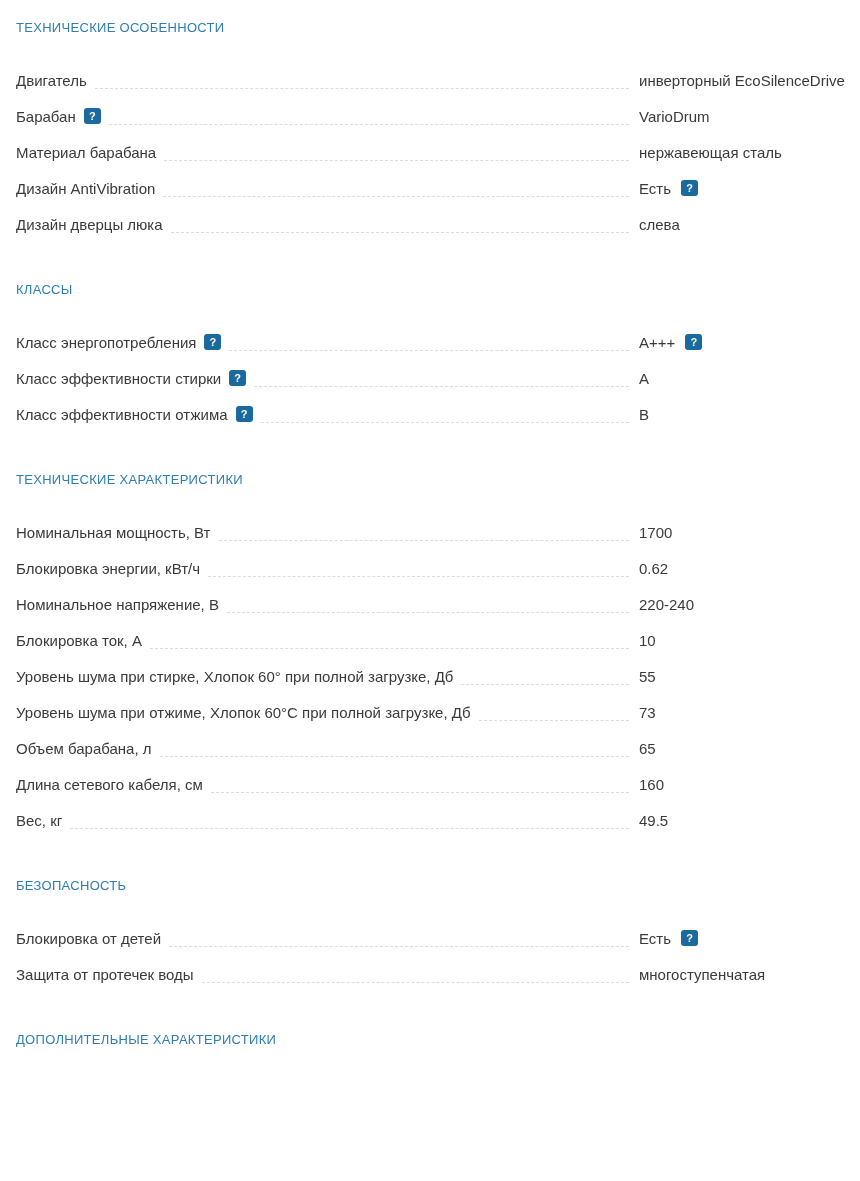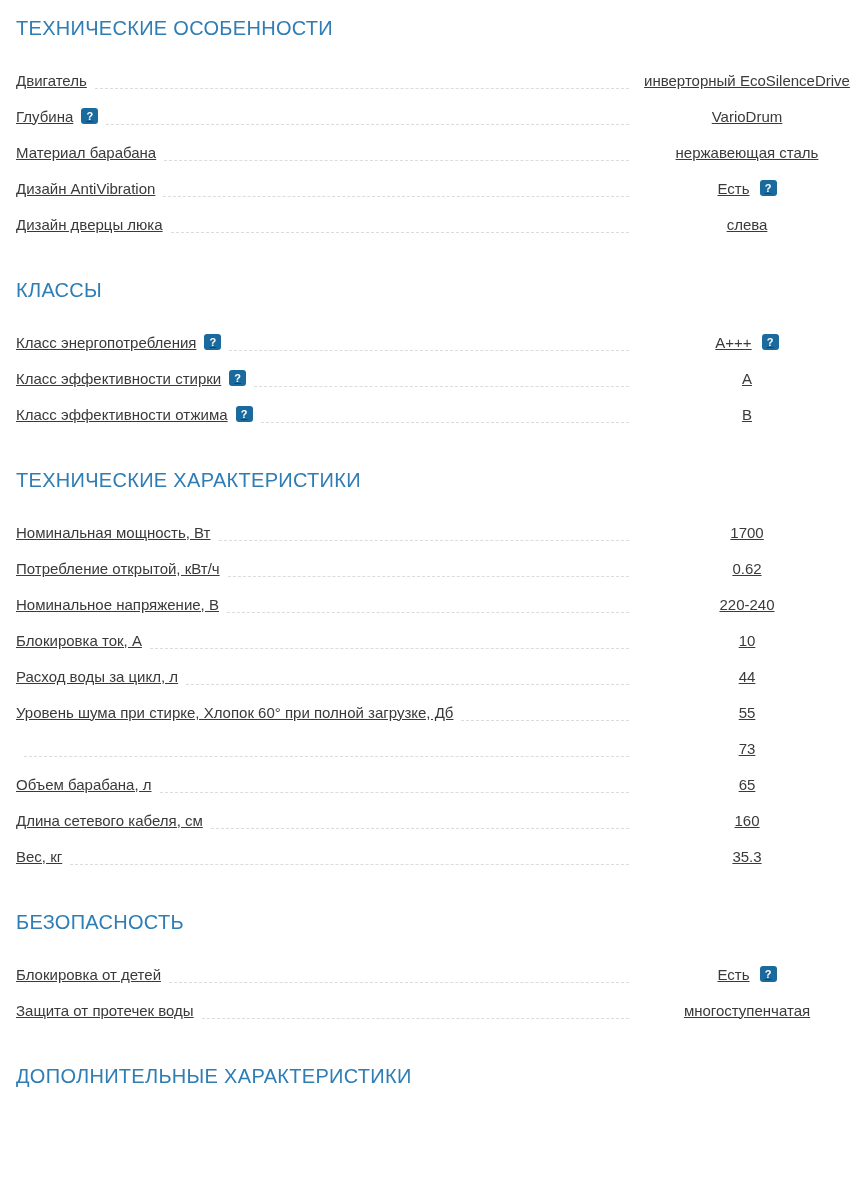--- a/index.html
+++ b/index.html
@@ -20,30 +20,29 @@
   .page {
     width: 860px;
     min-height: 1181px;
     padding: 16px 5px 0 16px;
     overflow: hidden;
   }
   .spec-section { margin: 0 0 36px 0; }
   .section-title {
     margin: 0 0 22px 0;
     color: var(--accent);
-    font-size: 20px;
+    font-size: 13px;
     font-weight: 400;
     line-height: 24px;
     letter-spacing: 0.3px;
   }
   .spec-row {
     display: flex;
     align-items: center;
     height: 36px;
-    text-decoration: underline;
   }
   .spec-label-wrap {
     display: flex;
     align-items: center;
     gap: 8px;
     flex: 0 1 auto;
     min-width: 0;
     white-space: nowrap;
   }
   .spec-dots {
@@ -52,21 +51,20 @@
     border-bottom: 1px dashed var(--dash);
     align-self: flex-end;
     margin: 0 10px 9px 8px;
   }
   .spec-value-wrap {
     flex: 0 0 216px;
     display: flex;
     align-items: center;
     gap: 10px;
     white-space: nowrap;
-    justify-content: center;
   }
   .help-icon {
     display: inline-block;
     flex: 0 0 auto;
     width: 17px;
     height: 16px;
     border-radius: 3px;
     background: var(--icon-bg);
     color: #ffffff;
     font-size: 11px;
@@ -91,21 +89,21 @@
     </div>
     <div class="spec-dots"></div>
     <div class="spec-value-wrap">
       <span class="spec-value">инверторный EcoSilenceDrive</span>
 
     </div>
   </div>
 
   <div class="spec-row">
     <div class="spec-label-wrap">
-      <span class="spec-label">Глубина</span>
+      <span class="spec-label">Барабан</span>
       <span class="help-icon">?</span>
     </div>
     <div class="spec-dots"></div>
     <div class="spec-value-wrap">
       <span class="spec-value">VarioDrum</span>
 
     </div>
   </div>
 
   <div class="spec-row">
@@ -197,21 +195,21 @@
     </div>
     <div class="spec-dots"></div>
     <div class="spec-value-wrap">
       <span class="spec-value">1700</span>
 
     </div>
   </div>
 
   <div class="spec-row">
     <div class="spec-label-wrap">
-      <span class="spec-label">Потребление открытой, кВт/ч</span>
+      <span class="spec-label">Блокировка энергии, кВт/ч</span>
 
     </div>
     <div class="spec-dots"></div>
     <div class="spec-value-wrap">
       <span class="spec-value">0.62</span>
 
     </div>
   </div>
 
   <div class="spec-row">
@@ -232,45 +230,38 @@
       <span class="spec-label">Блокировка ток, А</span>
 
     </div>
     <div class="spec-dots"></div>
     <div class="spec-value-wrap">
       <span class="spec-value">10</span>
 
     </div>
   </div>
 
-  <div class="spec-row">
-    <div class="spec-label-wrap">
-      <span class="spec-label">Расход воды за цикл, л</span>
-
-    </div>
-    <div class="spec-dots"></div>
-    <div class="spec-value-wrap">
-      <span class="spec-value">44</span>
-
-    </div>
-  </div>
 
   <div class="spec-row">
     <div class="spec-label-wrap">
       <span class="spec-label">Уровень шума при стирке, Хлопок 60° при полной загрузке, Дб</span>
 
     </div>
     <div class="spec-dots"></div>
     <div class="spec-value-wrap">
       <span class="spec-value">55</span>
 
     </div>
   </div>
 
   <div class="spec-row">
+    <div class="spec-label-wrap">
+      <span class="spec-label">Уровень шума при отжиме, Хлопок 60°С при полной загрузке, Дб</span>
+
+    </div>
     <div class="spec-dots"></div>
     <div class="spec-value-wrap">
       <span class="spec-value">73</span>
 
     </div>
   </div>
 
   <div class="spec-row">
     <div class="spec-label-wrap">
       <span class="spec-label">Объем барабана, л</span>
@@ -295,21 +286,21 @@
     </div>
   </div>
 
   <div class="spec-row">
     <div class="spec-label-wrap">
       <span class="spec-label">Вес, кг</span>
 
     </div>
     <div class="spec-dots"></div>
     <div class="spec-value-wrap">
-      <span class="spec-value">35.3</span>
+      <span class="spec-value">49.5</span>
 
     </div>
   </div>
 </div>
   </section>
 
   <section class="spec-section">
     <h2 class="section-title">БЕЗОПАСНОСТЬ</h2>
     <div class="rows">
   <div class="spec-row">

